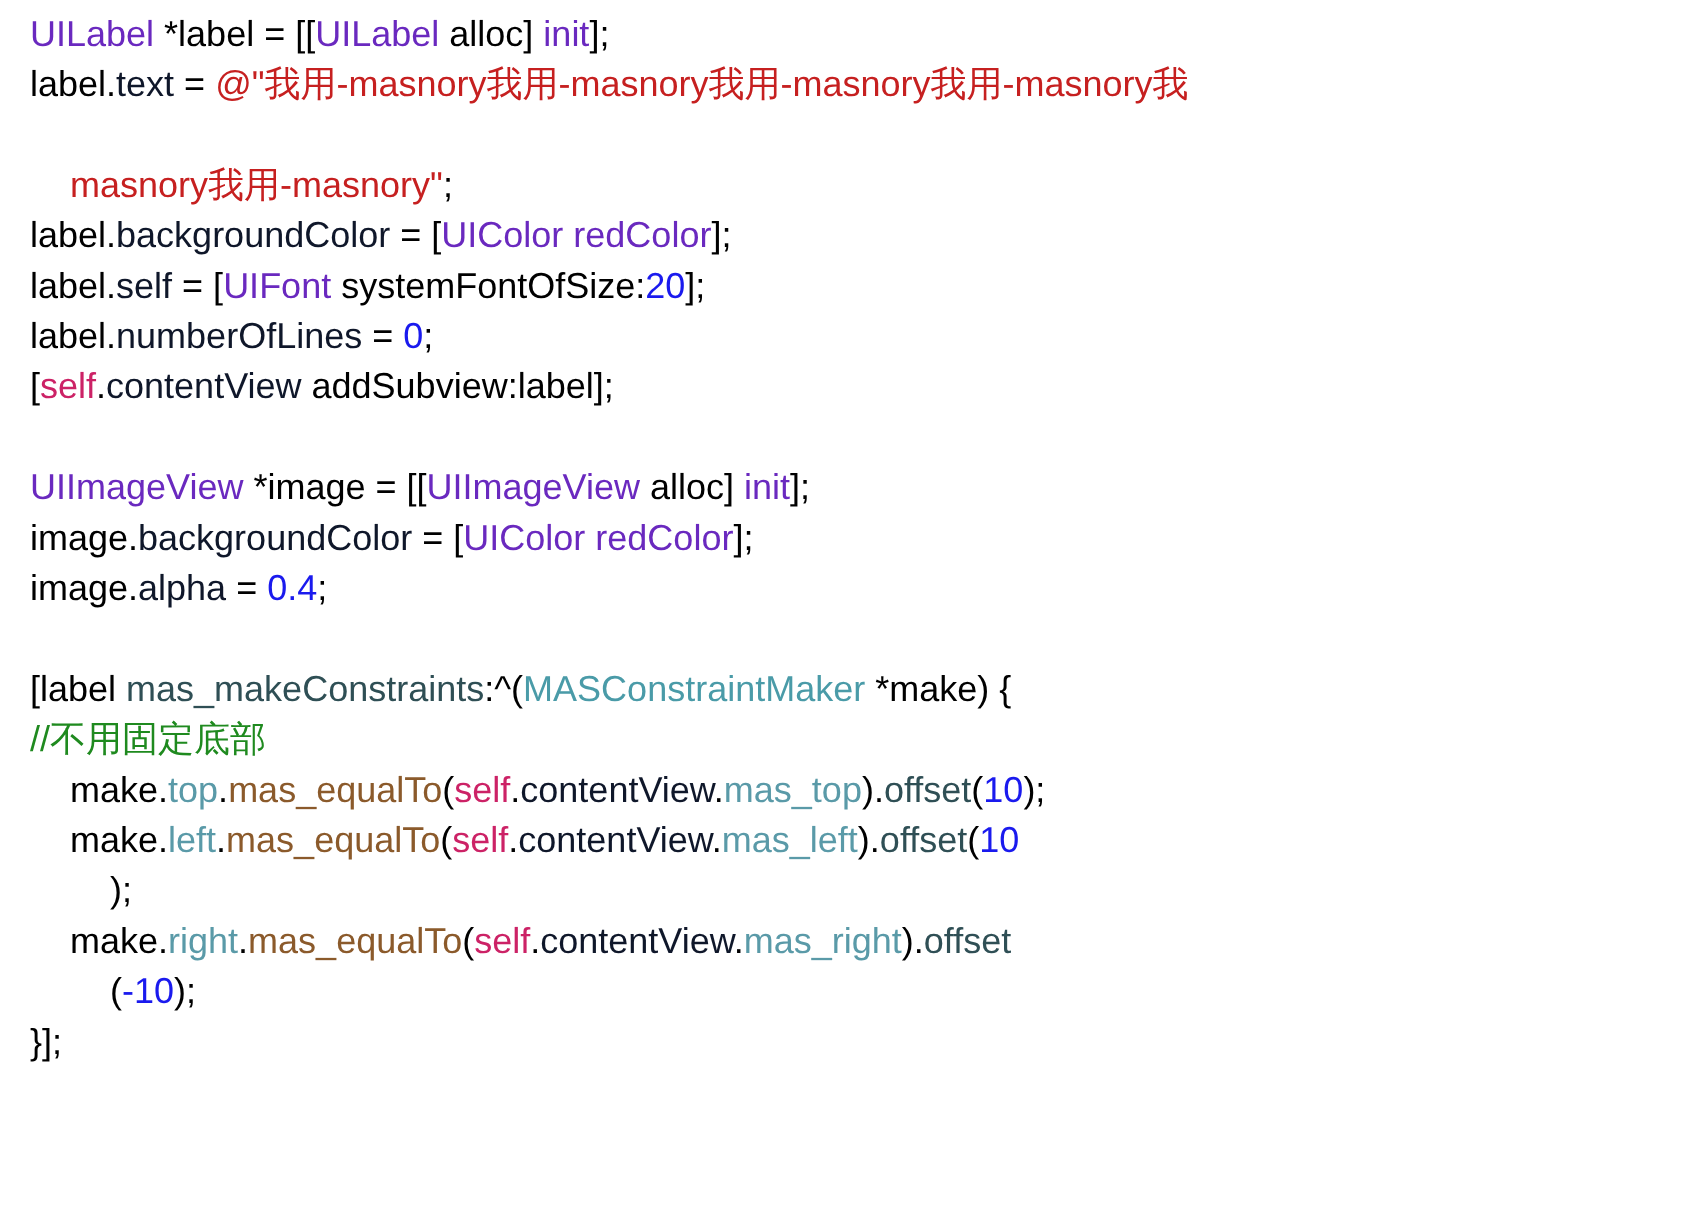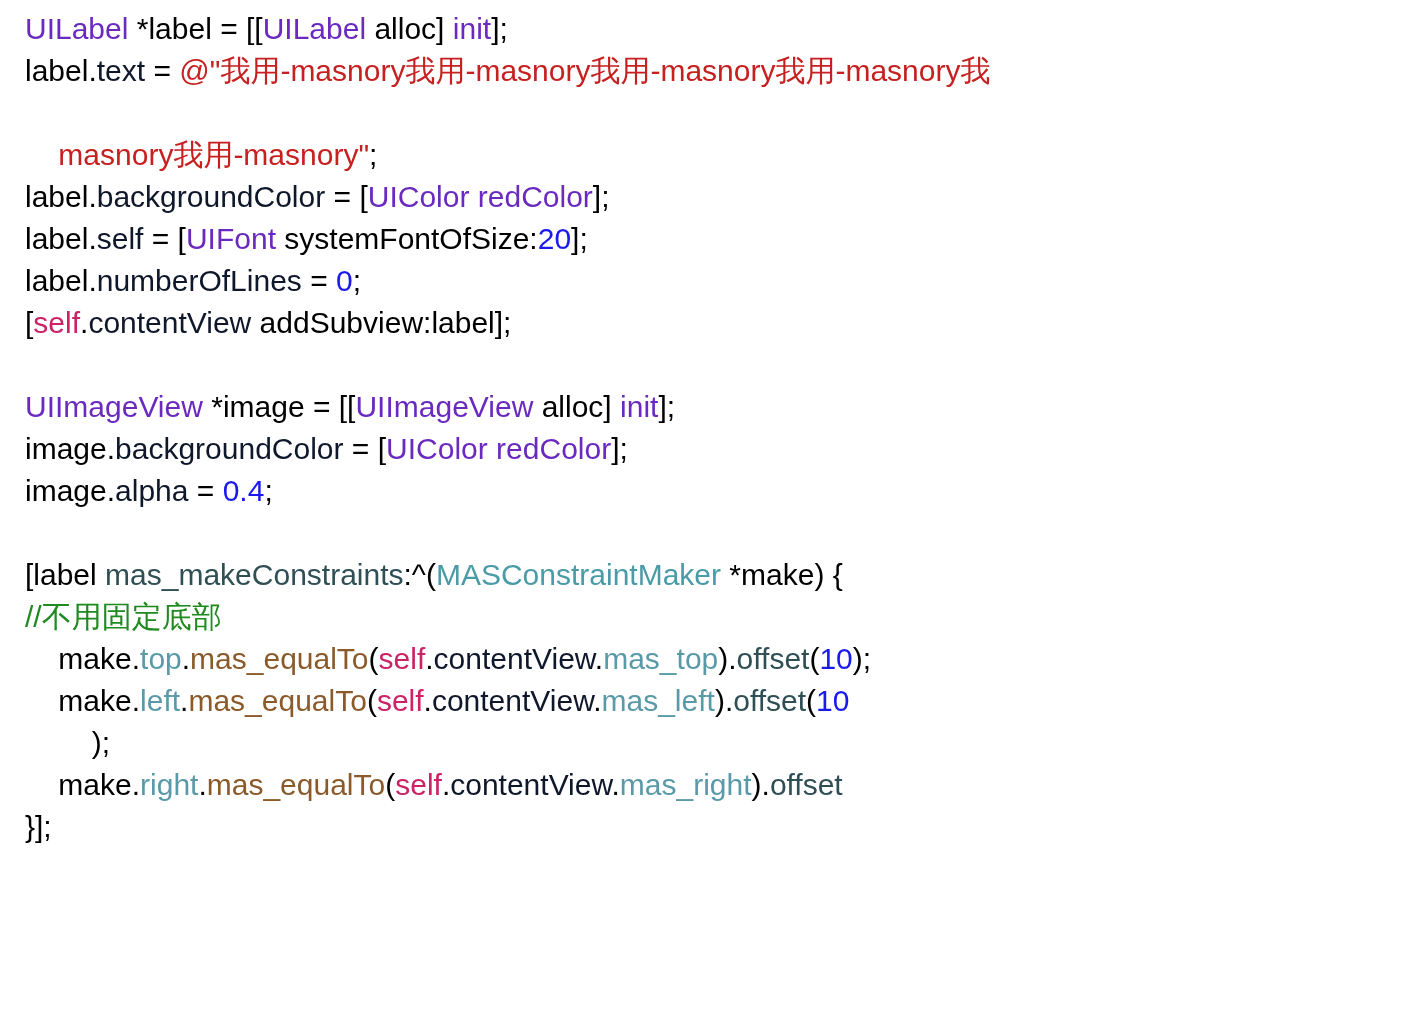--- a/index.html
+++ b/index.html
@@ -57,14 +57,15 @@
     <div class="code-line"><span class="t-class">UIImageView</span><span class="t-plain"> *image = [[</span><span class="t-class">UIImageView</span><span class="t-plain"> alloc] </span><span class="t-class">init</span><span class="t-plain">];</span></div>
     <div class="code-line"><span class="t-plain">image.</span><span class="t-prop">backgroundColor</span><span class="t-plain"> = [</span><span class="t-class">UIColor</span><span class="t-plain"> </span><span class="t-class">redColor</span><span class="t-plain">];</span></div>
     <div class="code-line"><span class="t-plain">image.</span><span class="t-prop">alpha</span><span class="t-plain"> = </span><span class="t-num">0.4</span><span class="t-plain">;</span></div>
     <div class="code-line blank"> </div>
     <div class="code-line"><span class="t-plain">[label </span><span class="t-method">mas_makeConstraints</span><span class="t-plain">:^(</span><span class="t-type">MASConstraintMaker</span><span class="t-plain"> *make) {</span></div>
     <div class="code-line"><span class="t-comment">//不用固定底部</span></div>
     <div class="code-line"><span class="t-plain">    </span><span class="t-plain">make.</span><span class="t-attr">top</span><span class="t-plain">.</span><span class="t-masfn">mas_equalTo</span><span class="t-plain">(</span><span class="t-self">self</span><span class="t-plain">.</span><span class="t-prop">contentView</span><span class="t-plain">.</span><span class="t-attr">mas_top</span><span class="t-plain">).</span><span class="t-method">offset</span><span class="t-plain">(</span><span class="t-num">10</span><span class="t-plain">);</span></div>
     <div class="code-line"><span class="t-plain">    </span><span class="t-plain">make.</span><span class="t-attr">left</span><span class="t-plain">.</span><span class="t-masfn">mas_equalTo</span><span class="t-plain">(</span><span class="t-self">self</span><span class="t-plain">.</span><span class="t-prop">contentView</span><span class="t-plain">.</span><span class="t-attr">mas_left</span><span class="t-plain">).</span><span class="t-method">offset</span><span class="t-plain">(</span><span class="t-num">10</span></div>
     <div class="code-line"><span class="t-plain">        </span><span class="t-plain">);</span></div>
     <div class="code-line"><span class="t-plain">    </span><span class="t-plain">make.</span><span class="t-attr">right</span><span class="t-plain">.</span><span class="t-masfn">mas_equalTo</span><span class="t-plain">(</span><span class="t-self">self</span><span class="t-plain">.</span><span class="t-prop">contentView</span><span class="t-plain">.</span><span class="t-attr">mas_right</span><span class="t-plain">).</span><span class="t-method">offset</span></div>
+    <div class="code-line"><span class="t-plain">        </span><span class="t-plain">(</span><span class="t-num">-10</span><span class="t-plain">);</span></div>
     <div class="code-line"><span class="t-plain">}];</span></div>
   </div>
 
 </body></html>

